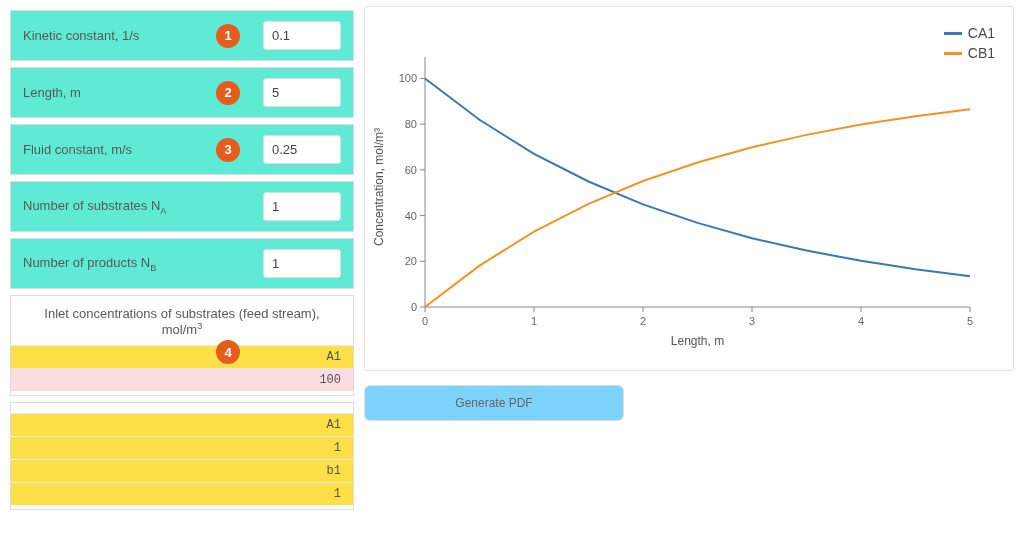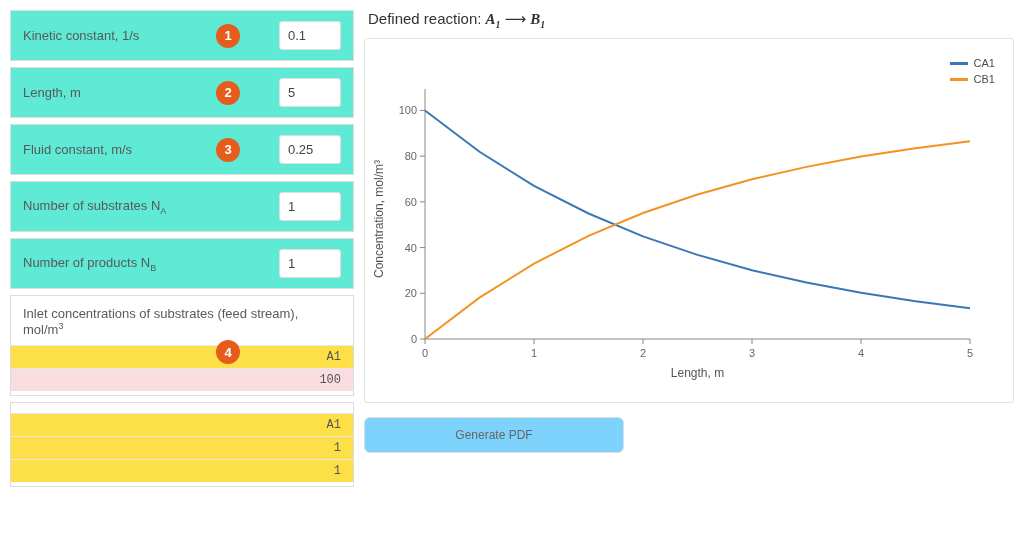--- a/index.html
+++ b/index.html
@@ -13,21 +13,21 @@
     background: #5eead4;
     padding: 10px 12px;
     display: flex;
     align-items: center;
     justify-content: space-between;
     position: relative;
   }
   .param-label { flex: 1; color: #595959; }
   .param-label sub { font-size: 0.7em; }
   .param-input {
-    width: 62px;
+    width: 78px;
     padding: 6px 8px;
     border: 1px solid #ddd;
     border-radius: 3px;
     font-size: 13px;
     color: #444;
     background: #fff;
   }
   .marker {
     position: absolute;
     width: 24px; height: 24px;
@@ -91,21 +91,21 @@
     border: 1px solid #ddd;
     border-radius: 6px;
     background: #7dd3fc;
     color: #666;
     font-size: 12px;
     cursor: pointer;
     text-align: center;
   }
   .axis-line { stroke: #888; stroke-width: 1; }
   .axis-title { font-size: 12px; fill: #555; }
-  .legend { position: absolute; right: 18px; top: 18px; font-size: 11px; }
+  .legend { position: absolute; right: 18px; top: 18px; font-size: 14px; }
   .legend-item { display: flex; align-items: center; gap: 6px; margin-bottom: 4px; }
   .legend-swatch { width: 18px; height: 3px; }
 </style>
 </head>
 <body>
 
 <div class="layout">
   <div class="left-panel">
 
     <div class="param-card">
@@ -129,39 +129,37 @@
     <div class="param-card">
       <span class="param-label">Number of substrates N<sub>A</sub></span>
       <input class="param-input" value="1" style="">
     </div>
 
     <div class="param-card">
       <span class="param-label">Number of products N<sub>B</sub></span>
       <input class="param-input" value="1" style="">
     </div>
 
-    <div class="section-card" style="position:relative;">
+    <div class="section-card" style="position:relative;text-align:center;">
       <div class="section-title">Inlet concentrations of substrates (feed stream), mol/m<sup>3</sup></div>
       <span class="section-marker">4</span>
       <div class="table-row">A1</div>
       <div class="table-row highlight">100</div>
     </div>
 
     <div class="section-card">
       <div class="table-row">A1</div>
       <div class="table-row">1</div>
+      <div class="table-row">b1</div>
       <div class="table-row">1</div>
     </div>
 
   </div>
 
   <div class="right-panel">
-    <div class="reaction-header">
-      <span>Defined reaction: </span><b><span>A</span><span class="sub">1</span></b><span> ⟶ </span><b><span>B</span><span class="sub">1</span></b>
-    </div>
 
     <div class="chart-box">
       <svg id="chart-svg" width="640" height="365">
           <line x1="60" y1="50" x2="60" y2="300" class="axis-line"></line>
           <line x1="60" y1="300" x2="605" y2="300" class="axis-line"></line>
           <line x1="55" y1="300" x2="60" y2="300" class="axis-line"></line>
           <text x="52" y="304" text-anchor="end" font-size="11" fill="#666">0</text>
           <line x1="55" y1="254.28571428571428" x2="60" y2="254.28571428571428" class="axis-line"></line>
           <text x="52" y="258.2857142857143" text-anchor="end" font-size="11" fill="#666">20</text>
           <line x1="55" y1="208.57142857142858" x2="60" y2="208.57142857142858" class="axis-line"></line>

